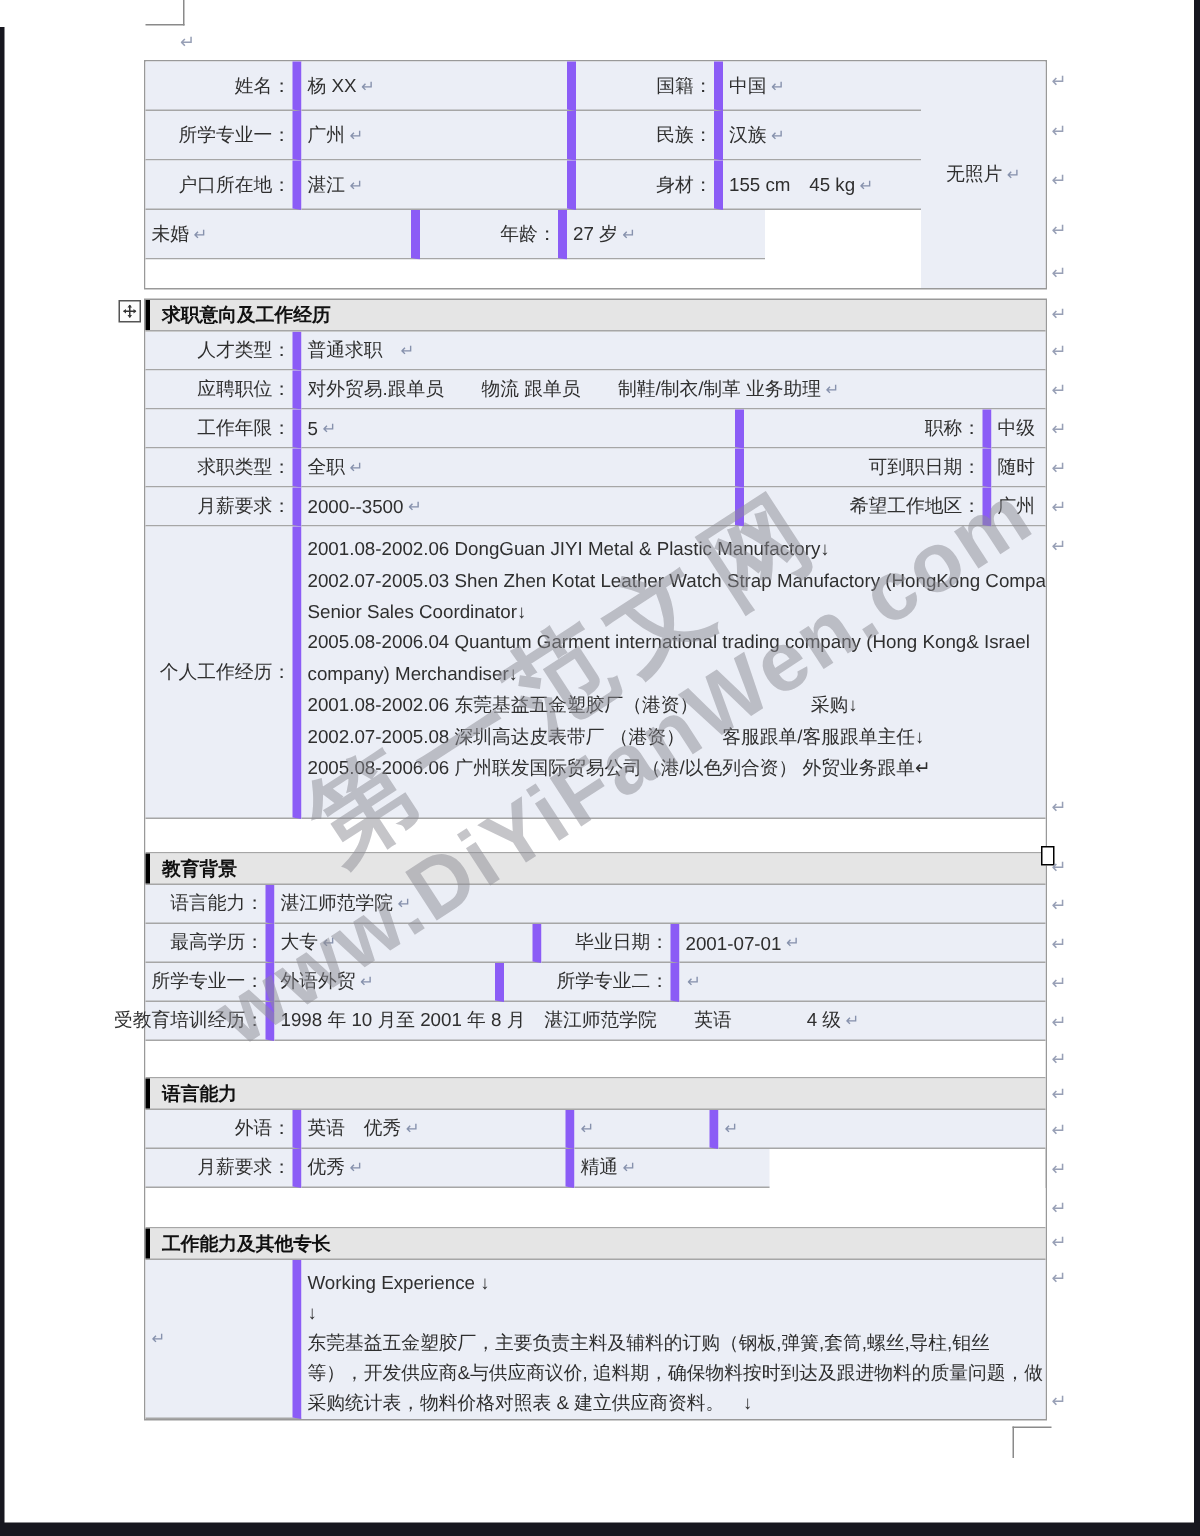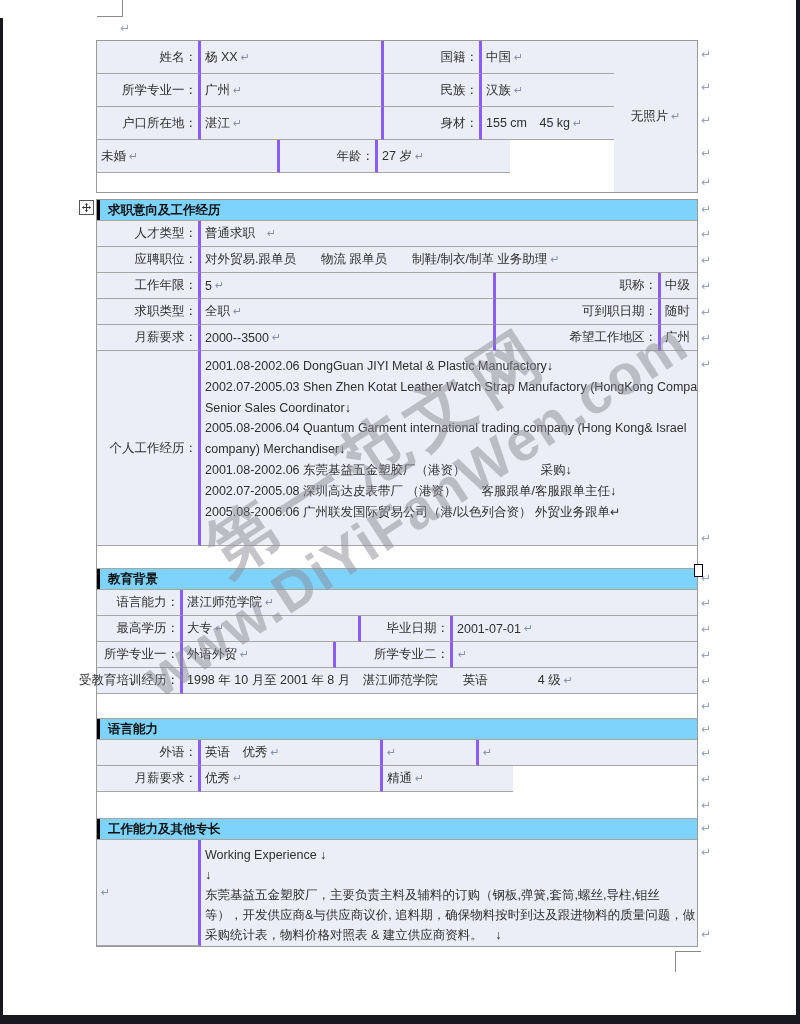--- a/index.html
+++ b/index.html
@@ -18,29 +18,29 @@
   .crop{position:absolute;background:#8a8a8a;}
   
   .pmark{position:absolute;color:#98a0b6;font-size:12px;line-height:12px;}
   .mark{color:#8792ad;font-size:11px;margin-left:3px;flex:0 0 auto;}
   
   .doc{position:absolute;left:96px;top:40px;width:602px;}
   .tbl{border:1px solid #999;background:#fff;}
   .gap{height:6px;}
   .r{display:flex;}
   .c{
-    box-sizing:border-box;border-right:3px solid #8b5cf6;border-bottom:1px solid #a6a6a6;
+    box-sizing:border-box;border-right:6px solid #8b5cf6;border-bottom:1px solid #a6a6a6;
     background:#ebeef6;display:flex;align-items:center;overflow:visible;
   }
   .c:last-child{border-right:none;}
   .lab{justify-content:flex-end;padding-right:1px;white-space:nowrap;}
   .val{padding-left:4px;white-space:nowrap;}
   .blank{background:#ffffff;}
   .hdr{
-    background:#7dd3fc;font-weight:bold;color:#111;
+    background:#e5e5e5;font-weight:bold;color:#111;
     display:flex;align-items:center;padding-left:11px;position:relative;
     border-bottom:1px solid #a6a6a6;box-sizing:border-box;
   }
   .hdr-bar{position:absolute;left:0;top:0;width:3px;height:100%;background:#000;}
   
   .t1{display:flex;}
   .t1-left{width:517px;}
   .t1-photo{
     width:83px;background:#ebeef6;display:flex;align-items:center;justify-content:center;
     box-sizing:border-box;

